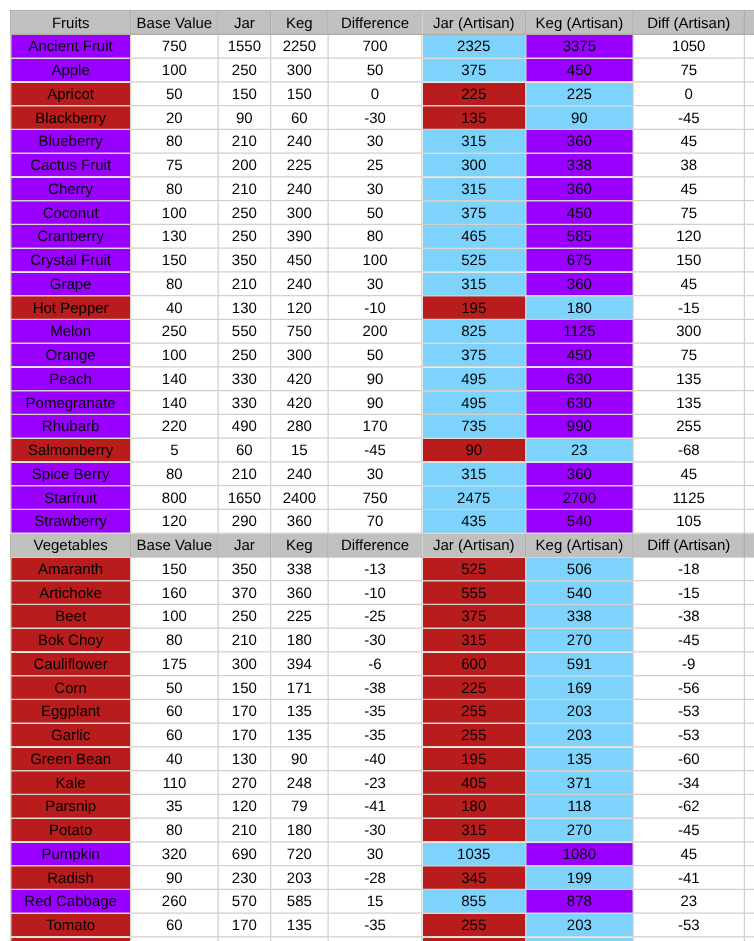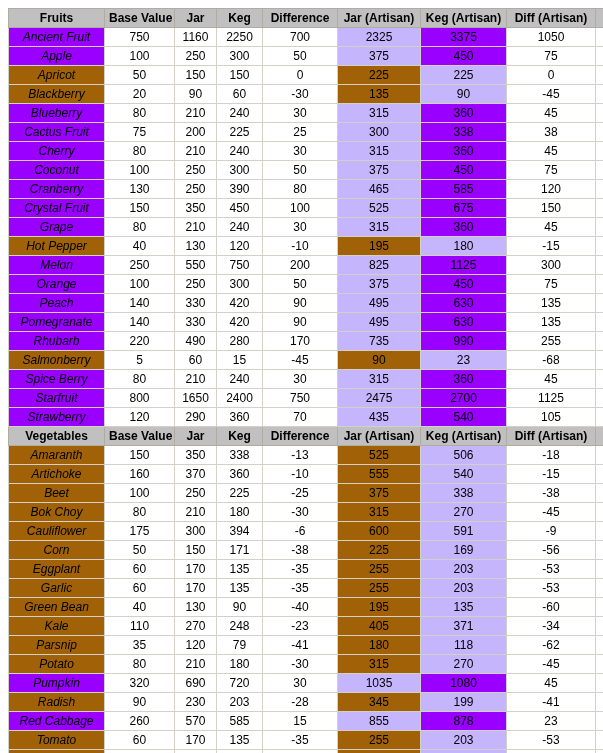--- a/index.html
+++ b/index.html
@@ -41,30 +41,30 @@
     line-height: 18px;
     padding: 0 4px;
     text-align: center;
     color: #000000;
     font-weight: normal;
     white-space: nowrap;
     overflow: hidden;
   }
   tr.hdr th {
     background: #c0c0c0;
-    font-weight: bold;
+    font-weight: normal;
     border: 1px solid #b0aca4;
     color: #000000;
   }
   td.num { background: #ffffff; }
-  td.name { font-weight: normal; font-style: italic; }
+  td.name { font-weight: normal; }
   td.purple { background: #9900ff; }
-  td.green  { background: #a16207; }
+  td.green  { background: #b91c1c; }
   td.bold   { font-weight: bold; margin-left: 36px; }
-  td.white  { background: #c4b5fd; }
+  td.white  { background: #7dd3fc; }
   td.relative { position: relative; }
 </style>
 </head>
 <body>
 
 <div id="sheet">
   <table class="grid">
     <colgroup>
       <col class="c0">
         <col class="c1">
@@ -84,21 +84,21 @@
           <th>Keg</th>
           <th>Difference</th>
           <th>Jar (Artisan)</th>
           <th>Keg (Artisan)</th>
           <th>Diff (Artisan)</th>
           <th>% Diff</th>
         </tr>
         <tr>
           <td class="name purple">Ancient Fruit</td>
           <td class="num">750</td>
-          <td class="num">1160</td>
+          <td class="num">1550</td>
           <td class="num">2250</td>
           <td class="num">700</td>
           <td class="num white">2325</td>
           <td class="num purple bold">3375</td>
           <td class="num">1050</td>
           <td class="num">45%</td>
         </tr>
         <tr>
           <td class="name purple">Apple</td>
           <td class="num">100</td>

